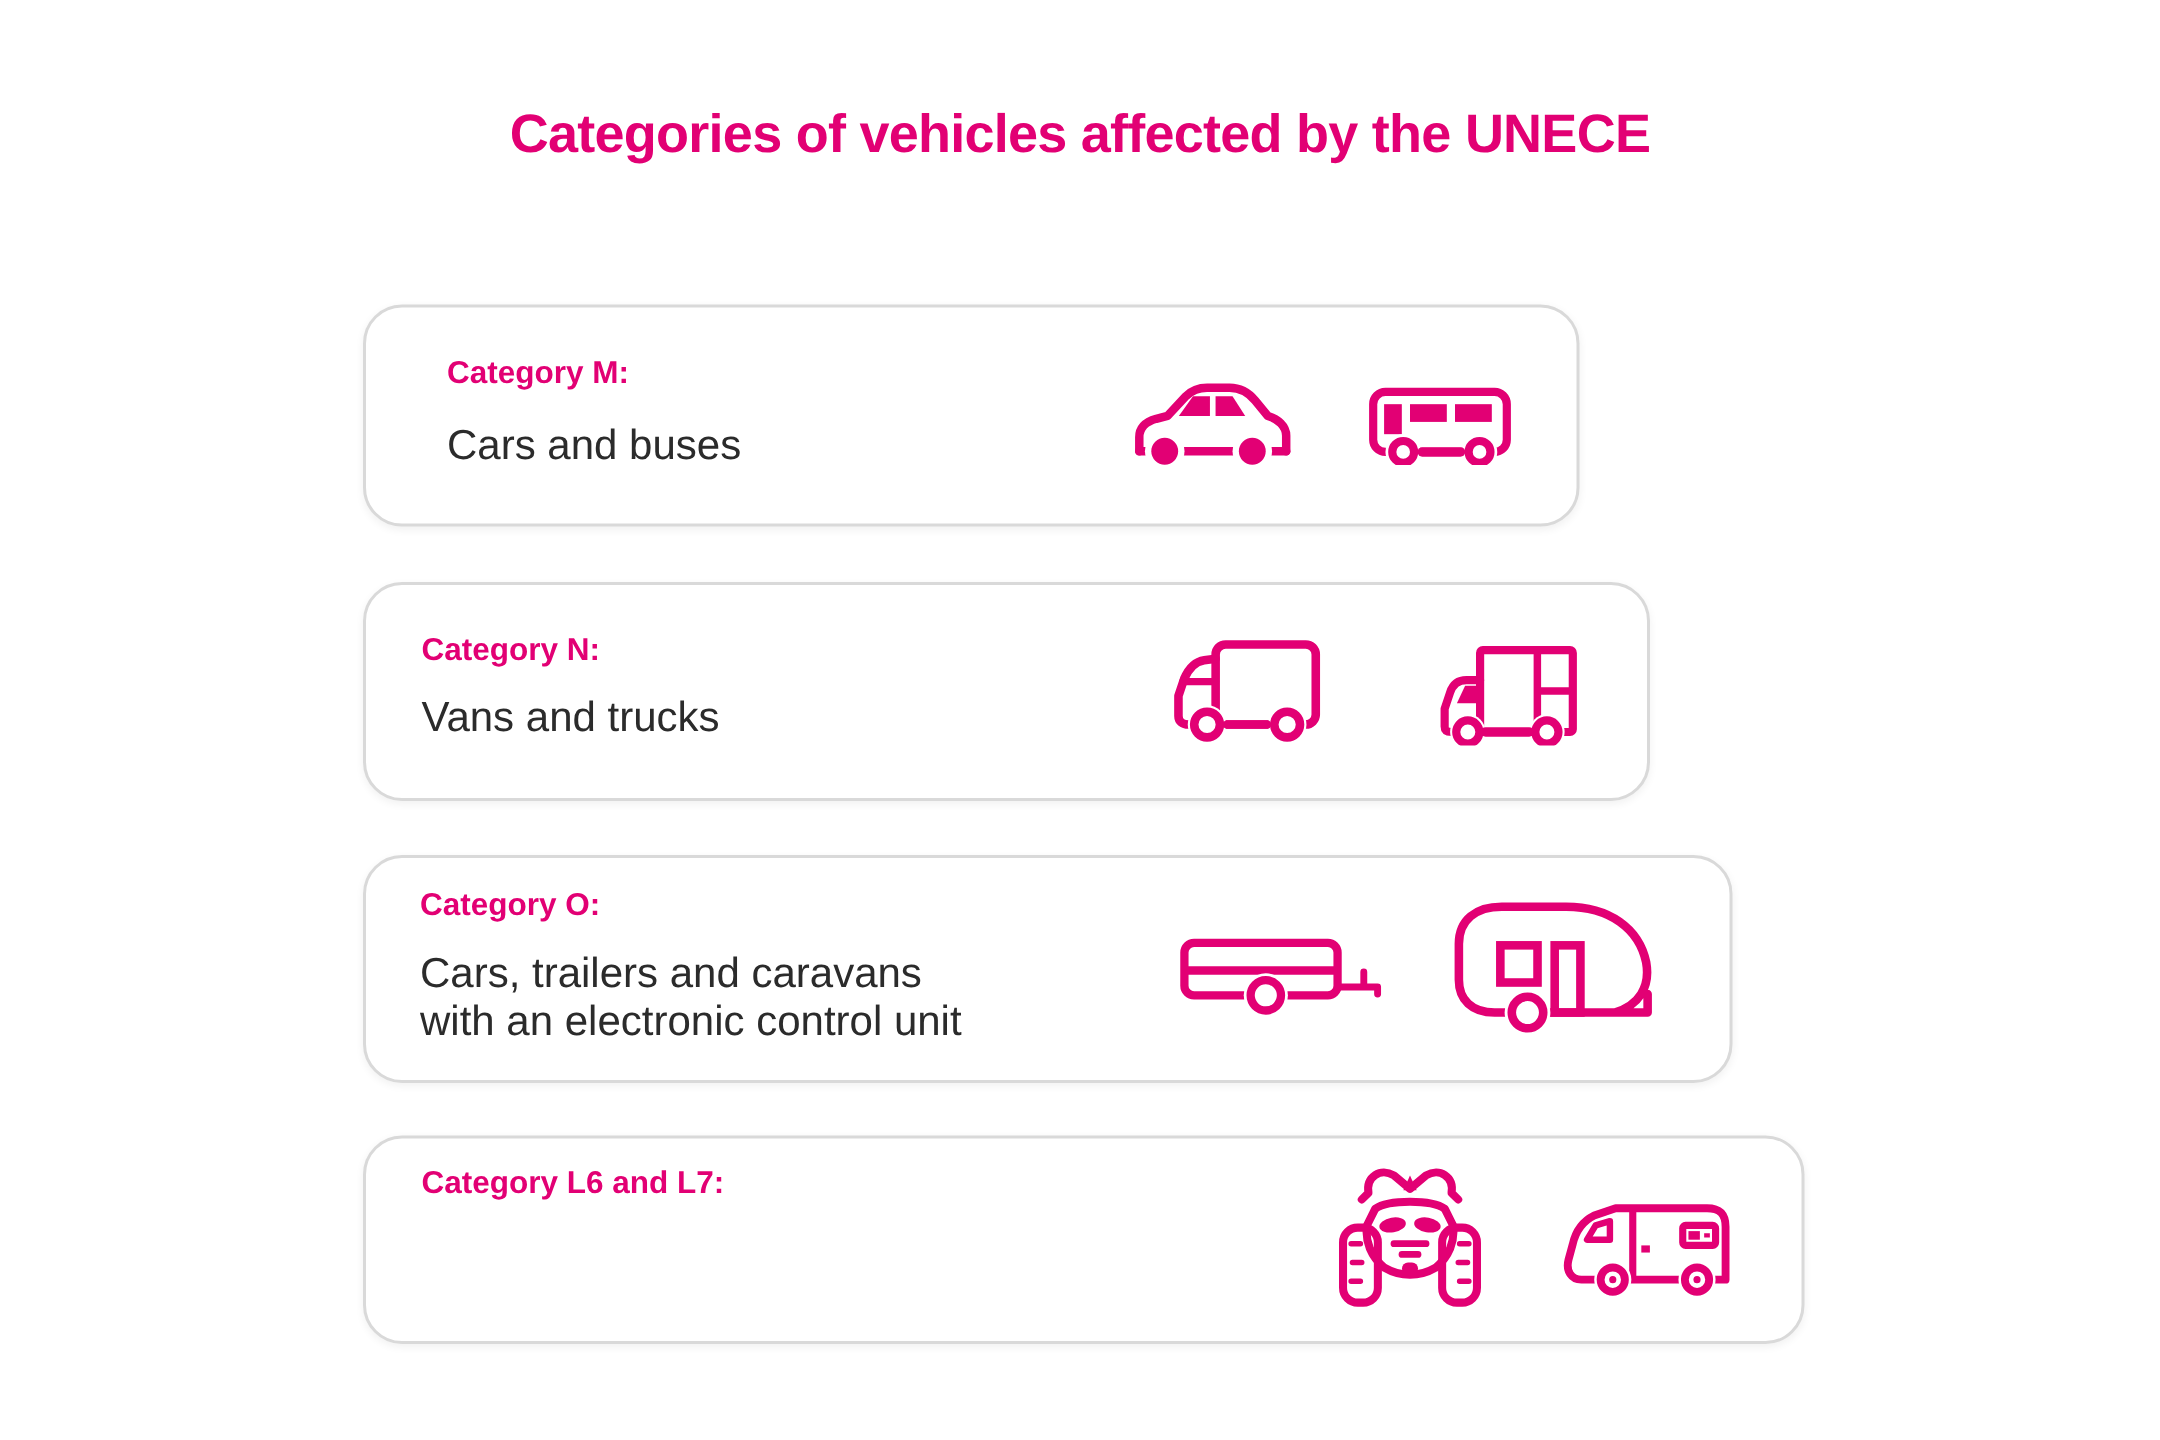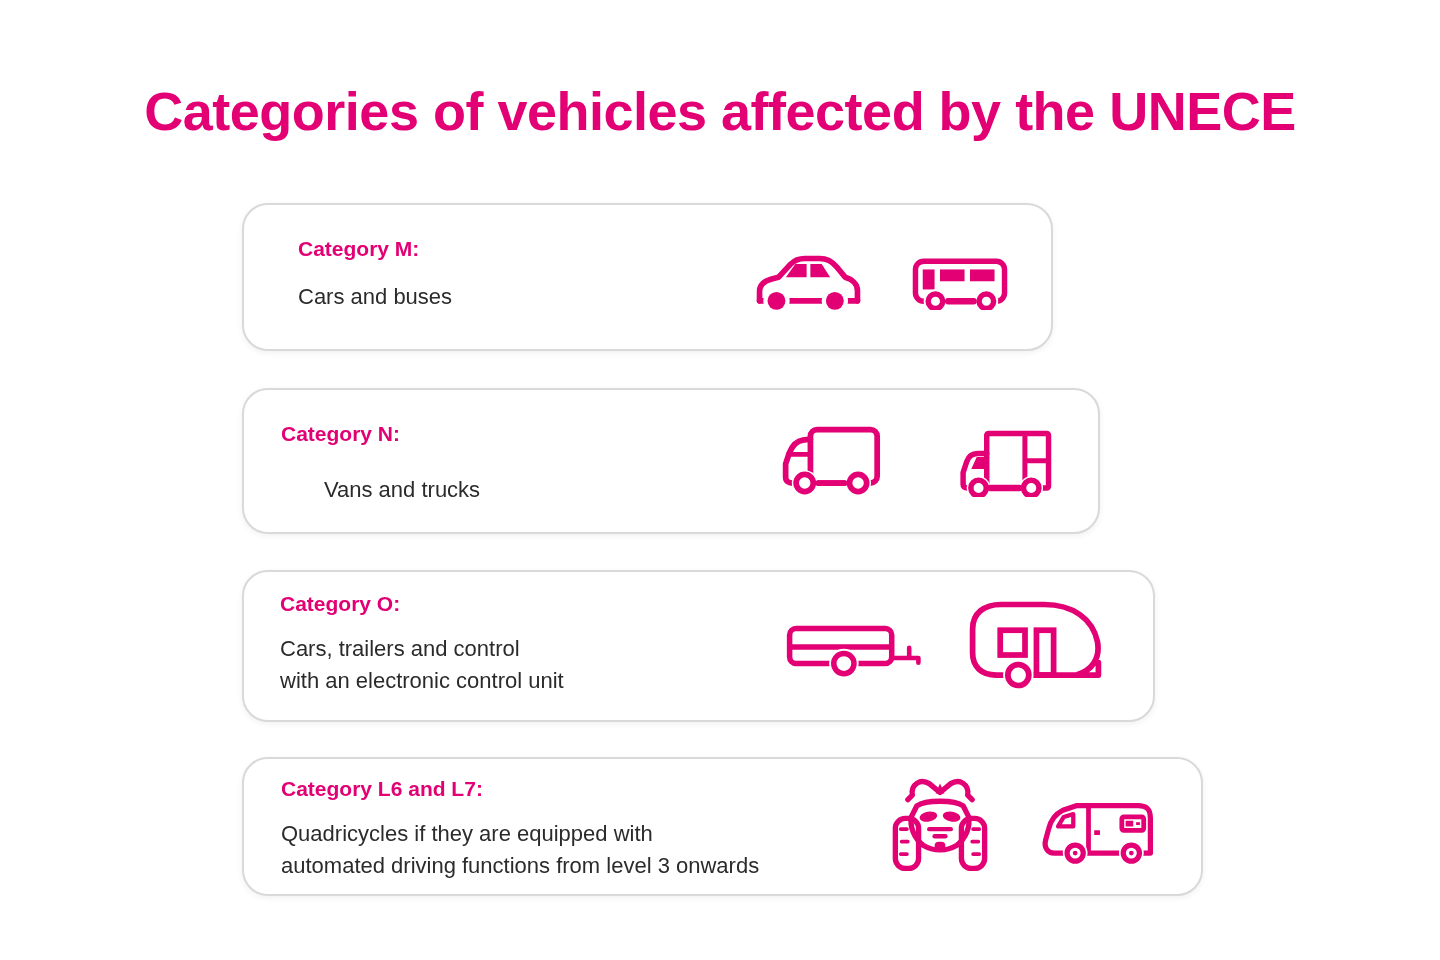--- a/index.html
+++ b/index.html
@@ -10,21 +10,21 @@
   }
   html,body{margin:0;padding:0;}
   body{
     width:1440px;height:960px;position:relative;overflow:hidden;
     background:var(--bg);
     font-family:"Liberation Sans","DejaVu Sans",sans-serif;
   }
   .page-title{
     position:absolute;top:44px;left:0;width:1440px;
     text-align:center;
-    font-size:54px;font-weight:800;letter-spacing:-0.5px;
+    font-size:36px;font-weight:800;letter-spacing:-0.5px;
     color:var(--accent);
   }
   .card{
     position:absolute;
     background:#fff;
     border:2px solid var(--card-border);
     border-radius:26px;
     box-shadow:0 2px 6px rgba(0,0,0,0.06);
     box-sizing:border-box;
   }
@@ -33,27 +33,27 @@
   .card-o{left:242px;top:570px;width:913px;height:152px;}
   .card-l{left:242px;top:757px;width:961px;height:139px;}
 
   .card-label{
     position:absolute;
     font-size:21px;font-weight:bold;color:var(--accent);
     white-space:nowrap;
   }
   .card-desc{
     position:absolute;
-    font-size:22px;color:var(--text);line-height:32px;
+    font-size:28px;color:var(--text);line-height:32px;
     white-space:nowrap;
   }
   .card-m .card-label{left:54px;top:32px;}
   .card-m .card-desc {left:54px;top:76px;}
   .card-n .card-label{left:37px;top:32px;}
-  .card-n .card-desc {left:37px;top:84px;margin-left:43px;}
+  .card-n .card-desc {left:37px;top:72px;}
   .card-o .card-label{left:36px;top:20px;}
   .card-o .card-desc {left:36px;top:61px;}
   .card-l .card-label{left:37px;top:18px;}
   .card-l .card-desc {left:37px;top:59px;}
 
   .vicon{position:absolute;color:var(--accent);}
   .vicon svg{display:block;width:100%;height:auto;}
 </style>
 </head>
 <body>
@@ -124,21 +124,21 @@
       <path d="M40 66 H72" stroke="currentColor" stroke-width="7" stroke-linecap="round"></path>
       <circle cx="27" cy="66" r="8.5" fill="#fff" stroke="currentColor" stroke-width="6"></circle>
       <circle cx="85" cy="66" r="8.5" fill="#fff" stroke="currentColor" stroke-width="6"></circle>
     </svg>
   </span>
 </section>
 
 <section class="card card-o">
   <span class="card-label">Category O:</span>
   <span class="card-desc">
-    <span>Cars, trailers and control</span><br>
+    <span>Cars, trailers and caravans</span><br>
     <span>with an electronic control unit</span>
   </span>
 
   <span class="vicon" style="left:541px;top:52px;width:138px;">
     <svg viewBox="0 0 150 64" xmlns="http://www.w3.org/2000/svg">
       <rect x="5" y="5" width="111" height="38" rx="7" fill="none" stroke="currentColor" stroke-width="6"></rect>
       <path d="M5 25 H116" fill="none" stroke="currentColor" stroke-width="6"></path>
       <path d="M116 37 H145 V42 M135 37 V26" fill="none" stroke="currentColor" stroke-width="5" stroke-linecap="round" stroke-linejoin="round"></path>
       <circle cx="64" cy="43" r="16" fill="#fff"></circle>
       <circle cx="64" cy="43" r="11" fill="#fff" stroke="currentColor" stroke-width="6"></circle>
@@ -151,24 +151,20 @@
       <rect x="38" y="38" width="26" height="26" fill="none" stroke="currentColor" stroke-width="6"></rect>
       <rect x="76" y="38" width="18" height="47" fill="none" stroke="currentColor" stroke-width="6"></rect>
       <circle cx="57" cy="85" r="16" fill="#fff"></circle>
       <circle cx="57" cy="85" r="11" fill="#fff" stroke="currentColor" stroke-width="6"></circle>
     </svg>
   </span>
 </section>
 
 <section class="card card-l">
   <span class="card-label">Category L6 and L7:</span>
-  <span class="card-desc">
-    <span>Quadricycles if they are equipped with</span><br>
-    <span>automated driving functions from level 3 onwards</span>
-  </span>
 
   <span class="vicon" style="left:646px;top:13px;width:100px;">
     <svg viewBox="0 0 112 118" xmlns="http://www.w3.org/2000/svg">
       <path d="M20 31 L25 26 C23 14 34 7 44 13 L56 23 L68 13 C78 7 89 14 87 26 L92 31" fill="none" stroke="currentColor" stroke-width="6" stroke-linecap="round" stroke-linejoin="round"></path>
       <polygon points="51,24 56,13 61,24" fill="currentColor"></polygon>
       <path d="M30 38 C40 31 72 31 82 38 L88 50 C90 62 85 74 75 82 C63 89 49 89 37 82 C27 74 22 62 24 50 Z" fill="none" stroke="currentColor" stroke-width="6" stroke-linejoin="round"></path>
       <ellipse cx="43" cy="50" rx="10" ry="5.5" transform="rotate(-10 43 50)" fill="currentColor"></ellipse>
       <ellipse cx="69" cy="50" rx="10" ry="5.5" transform="rotate(10 69 50)" fill="currentColor"></ellipse>
       <path d="M44 64 H68" stroke="currentColor" stroke-width="5" stroke-linecap="round"></path>
       <path d="M50 72 H62" stroke="currentColor" stroke-width="5" stroke-linecap="round"></path>

